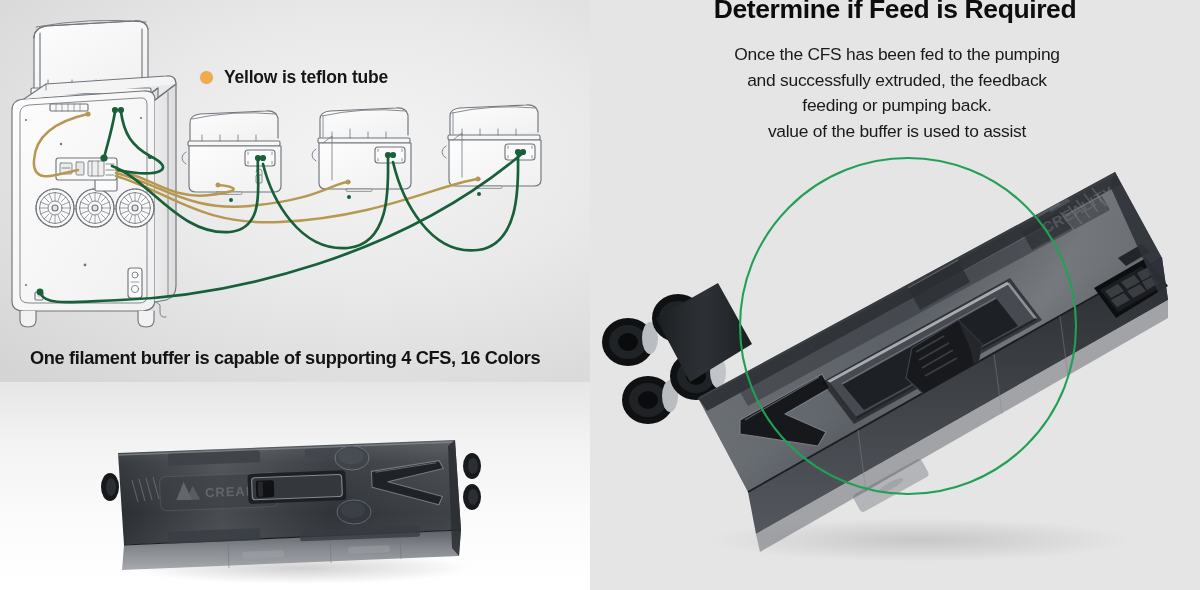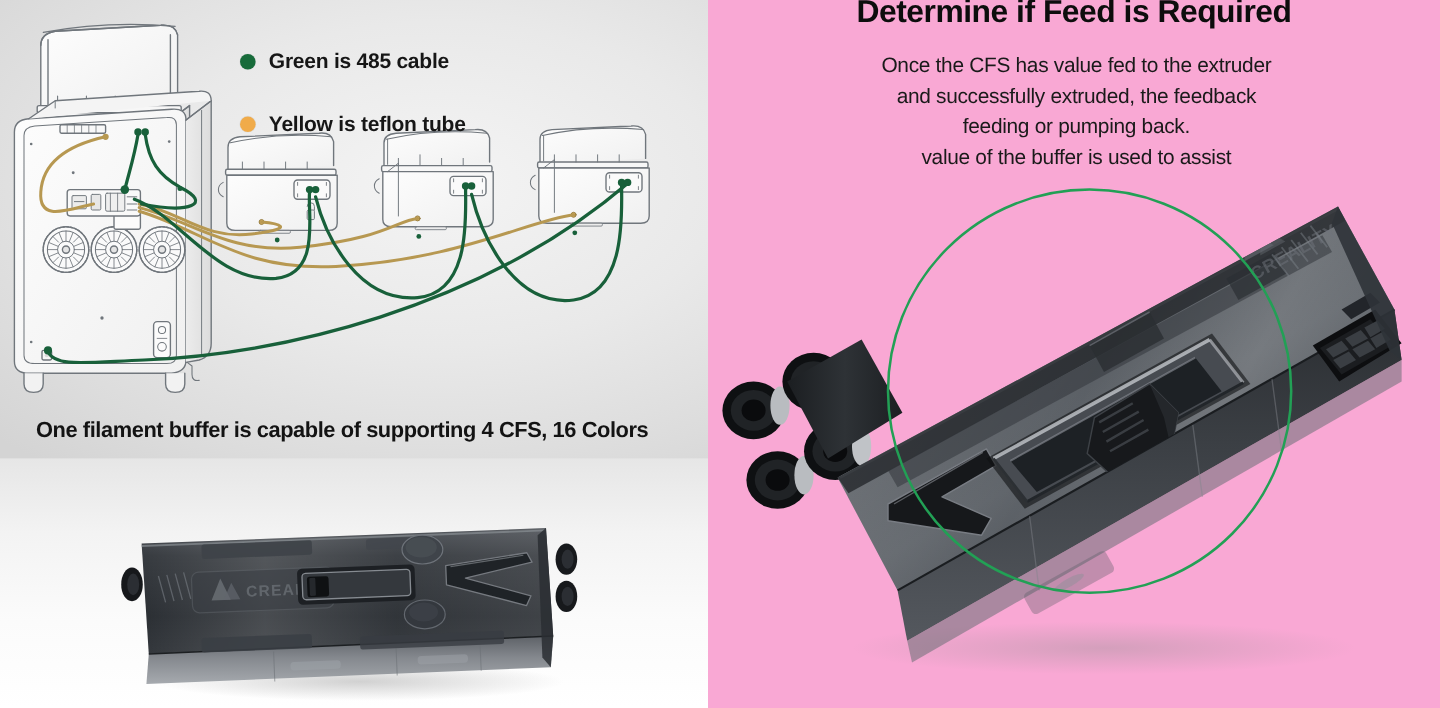--- a/index.html
+++ b/index.html
@@ -31,21 +31,21 @@
   .legend-label{
     font-size:17.5px;font-weight:bold;color:#161616;letter-spacing:-0.2px;white-space:nowrap;
   }
 
   #caption{
     position:absolute;left:30px;top:348px;width:560px;
     font-size:18.2px;font-weight:bold;color:#131313;letter-spacing:-0.35px;white-space:nowrap;
   }
 
   
-  #right-panel{position:absolute;left:590px;top:0;width:610px;height:590px;background:#f9a8d4;overflow:hidden;}
+  #right-panel{position:absolute;left:590px;top:0;width:610px;height:590px;background:#e5e5e5;overflow:hidden;}
   #headline{
     position:absolute;left:0;top:-6px;width:610px;text-align:center;
     font-size:26.5px;font-weight:bold;color:#0d0d0d;letter-spacing:-0.4px;white-space:nowrap;
   }
   #subcopy{
     position:absolute;left:42px;top:42px;width:530px;text-align:center;
     font-size:17.4px;color:#1a1a1a;line-height:25.5px;letter-spacing:-0.25px;
   }
   #subcopy span{display:block;}
 
@@ -307,24 +307,20 @@
             <circle cx="40" cy="292" r="3.4"></circle>
             <circle cx="150" cy="157" r="2.1"></circle>
             <circle cx="231" cy="200" r="2"></circle>
             <circle cx="349" cy="197" r="2"></circle>
             <circle cx="479" cy="194" r="2"></circle>
           </g>
         </g>
       </svg>
 
       <div class="legend" style="top:38px;">
-        <div class="legend-row">
-          <span class="legend-dot" style="background:#176b3a;"></span>
-          <span class="legend-label">Green is 485 cable</span>
-        </div>
         <div class="legend-row" style="margin-top:26px;">
           <span class="legend-dot" style="background:#f0ab4a;"></span>
           <span class="legend-label">Yellow is teflon tube</span>
         </div>
       </div>
 
       <div id="caption">One filament  buffer is capable of supporting 4 CFS, 16 Colors</div>
 
       <svg class="svgwrap" viewBox="0 0 590 590">
         <defs>
@@ -420,21 +416,21 @@
       </svg>
 
     </div>
   </div>
 
   <div id="right-panel">
 
     <div id="headline">Determine if Feed is Required</div>
 
     <div id="subcopy">
-      <span>Once the CFS has value fed to the extruder</span>
+      <span>Once the CFS has been fed to the pumping</span>
       <span>and successfully extruded, the feedback</span>
       <span>feeding or pumping back.</span>
       <span>value of the buffer is used to assist</span>
     </div>
 
     <svg class="svgwrap" viewBox="0 0 610 590">
       <defs>
         <linearGradient id="bigTop" x1="0.1" y1="0" x2="0.9" y2="1">
           <stop offset="0%" stop-color="#5d6268"></stop>
             <stop offset="18%" stop-color="#4a4f55"></stop>

